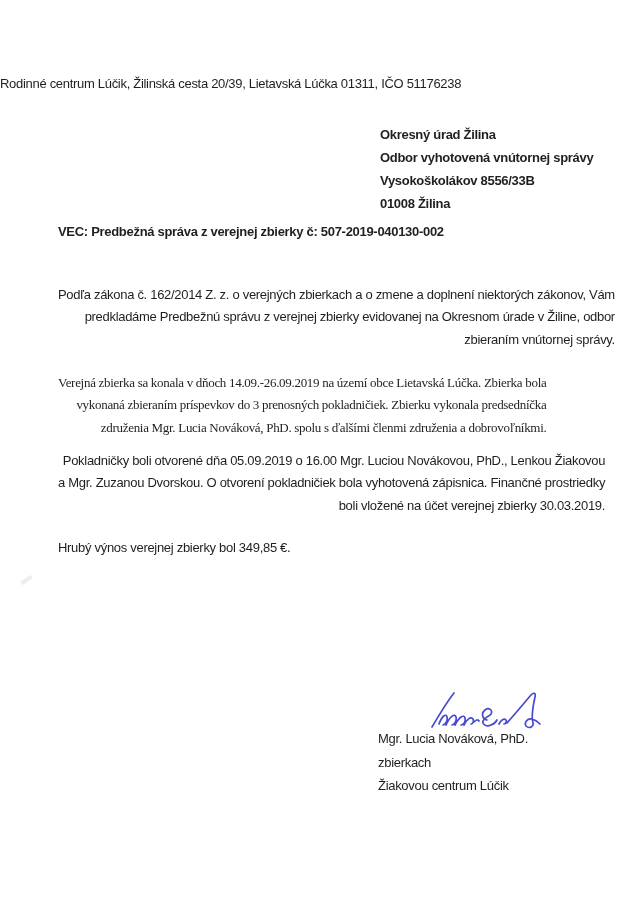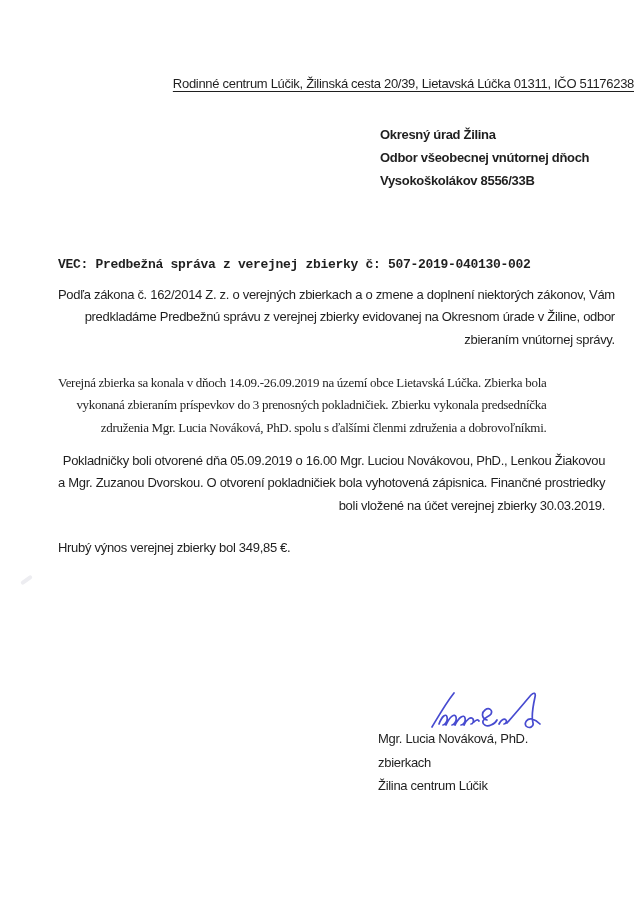--- a/index.html
+++ b/index.html
@@ -17,40 +17,38 @@
     font-family: "Liberation Sans", "DejaVu Sans", sans-serif;
     font-size: 13px;
     letter-spacing: -0.3px;
     color: #1f1f1f;
   }
   .letterhead {
     position: absolute;
     top: 76px;
     left: 0;
     width: 100%;
-    text-align: right;
-    text-decoration: underline;
+    text-align: left;
     text-underline-offset: 3px;
     white-space: nowrap;
   }
   .recipient {
     position: absolute;
     top: 123px;
     left: 380px;
     line-height: 23px;
     white-space: nowrap;
     font-weight: bold;
   }
   .subject {
     position: absolute;
-    top: 257px;
+    top: 224px;
     left: 58px;
     font-weight: bold;
     white-space: nowrap;
-    font-family: Liberation Mono, monospace;
   }
   .para {
     position: absolute;
     left: 58px;
     line-height: 22.4px;
     white-space: nowrap;
     text-align: right;
   }
   .para-1 { top: 284px; }
   .para-2 { top: 372px; font-family: Liberation Serif, serif; }
@@ -84,22 +82,23 @@
 </style>
 </head>
 <body>
 
 <div class="page">
 
   <div class="letterhead">Rodinné centrum Lúčik, Žilinská cesta 20/39, Lietavská Lúčka 01311, IČO 51176238</div>
 
   <div class="recipient">
     <div>Okresný úrad Žilina</div>
-    <div>Odbor všeobecnej vnútornej dňoch</div>
+    <div>Odbor vyhotovená vnútornej správy</div>
     <div>Vysokoškolákov 8556/33B</div>
+    <div>01008 Žilina</div>
   </div>
 
   <div class="subject">VEC: Predbežná správa z verejnej zbierky č: 507-2019-040130-002</div>
 
   <div class="para para-1">
     <div>Podľa zákona č. 162/2014 Z. z. o verejných zbierkach a o zmene a doplnení niektorých zákonov, Vám</div>
     <div>predkladáme Predbežnú správu z verejnej zbierky evidovanej na Okresnom úrade v Žiline, odbor</div>
     <div>zbieraním vnútornej správy.</div>
   </div>
 
@@ -129,16 +128,16 @@
              M38 39 C41 33 45 30 47 33 C48 35 47 38 45 38
              M48 36 C50 34 52 33 53 35
              M61 34 C56 33 55 27 59 24 C63 21 67 24 65 28 C63 31 58 31 57 35 C56 39 61 41 65 39 C68 38 70 36 71 34
              M73 38 C75 34 78 32 80 34 C81 35 80 38 78 38
              M81 37 C88 29 99 16 105 9 C108 6 110 7 109 11 C107 20 105 30 107 37 C108 41 103 43 100 40 C98 37 101 32 106 33 C110 34 112 36 114 38" stroke="#474bd0"></path>
   </svg>
 
   <div class="sign-block">
     <div>Mgr. Lucia Nováková, PhD.</div>
     <div>zbierkach</div>
-    <div>Žilina centrum Lúčik</div>
+    <div>Žiakovou centrum Lúčik</div>
   </div>
 
 </div>
 
 </body></html>

